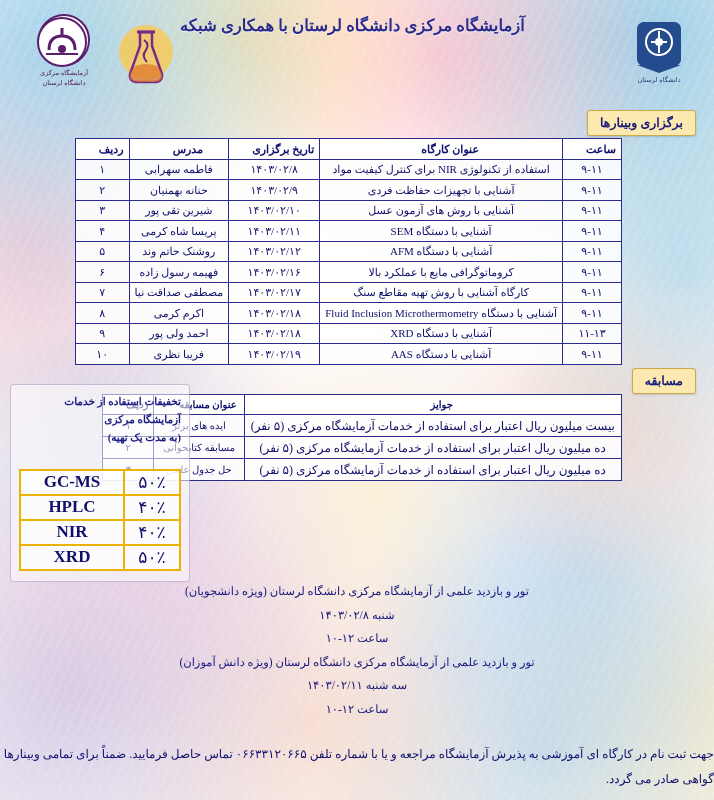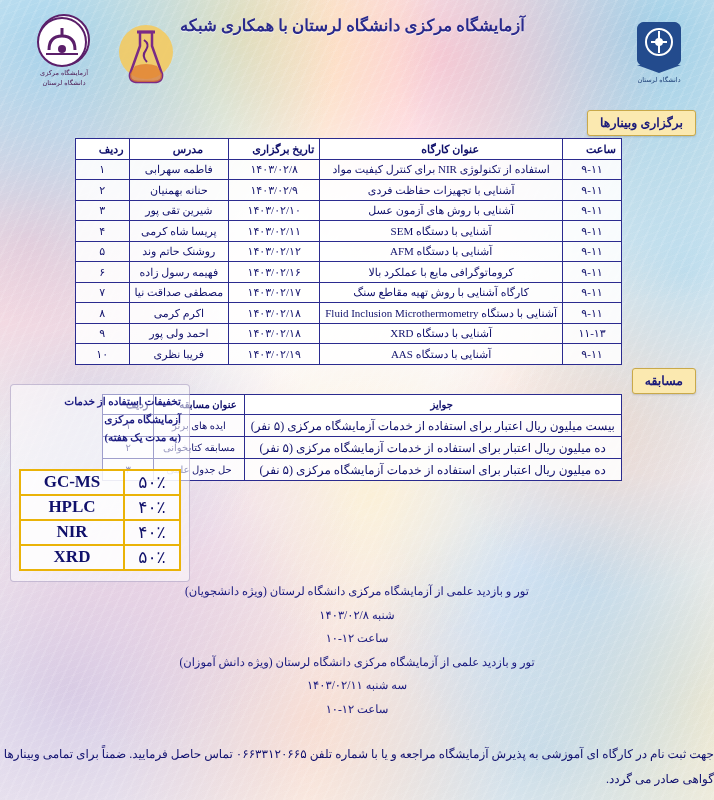--- a/index.html
+++ b/index.html
@@ -361,21 +361,21 @@
         <td class="prize">ده میلیون ریال اعتبار برای استفاده از خدمات آزمایشگاه مرکزی (۵ نفر)</td>
         <td>حل جدول علمی</td>
         <td>۳</td>
       </tr>
     </tbody>
   </table>
 
   <div id="discount-box">
     <div class="dsc-title">
       <span>تخفیفات استفاده از خدمات آزمایشگاه مرکزی</span><br>
-      <span>(به مدت یک هفته)</span>
+      <span>(به مدت یک تهیه)</span>
     </div>
     <table id="discount-table">
       <tbody>
         <tr>
           <td class="val">۵۰٪</td>
           <td class="name">GC-MS</td>
         </tr>
         <tr>
           <td class="val">۴۰٪</td>
           <td class="name">HPLC</td>

